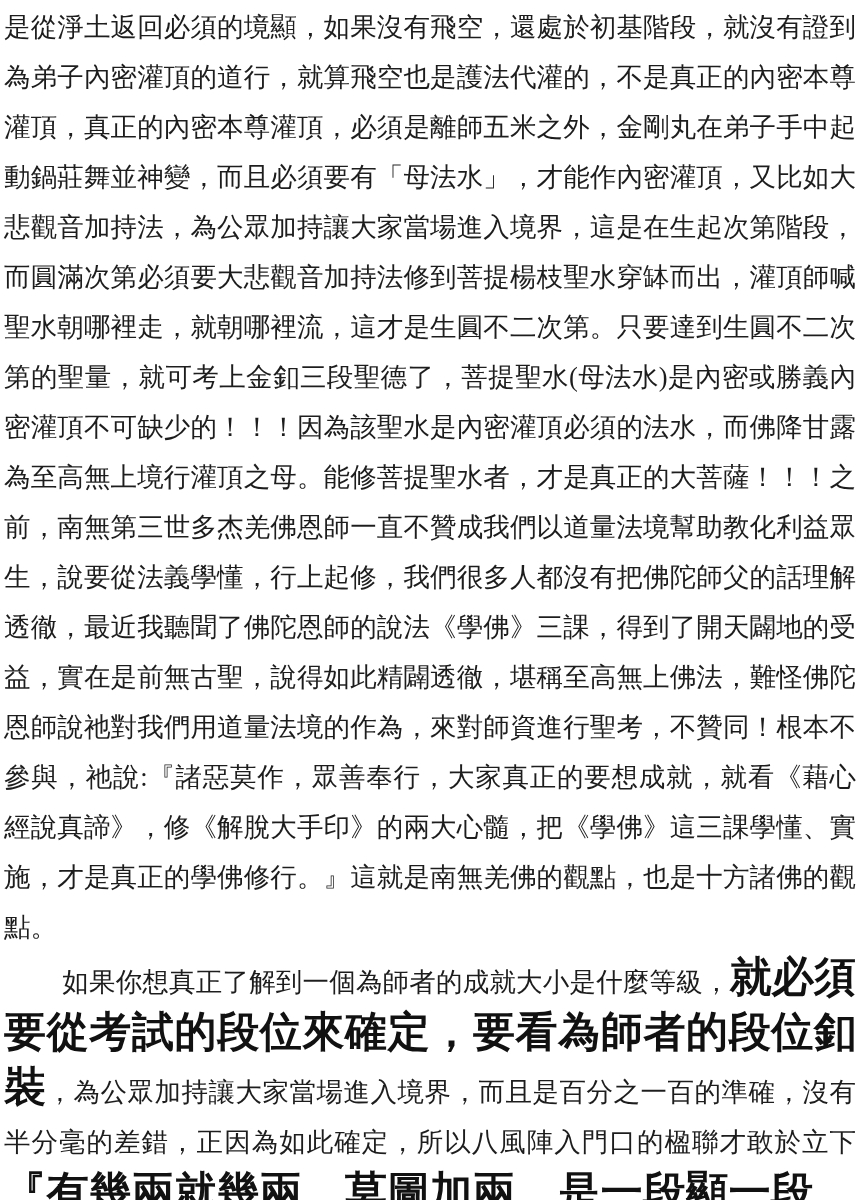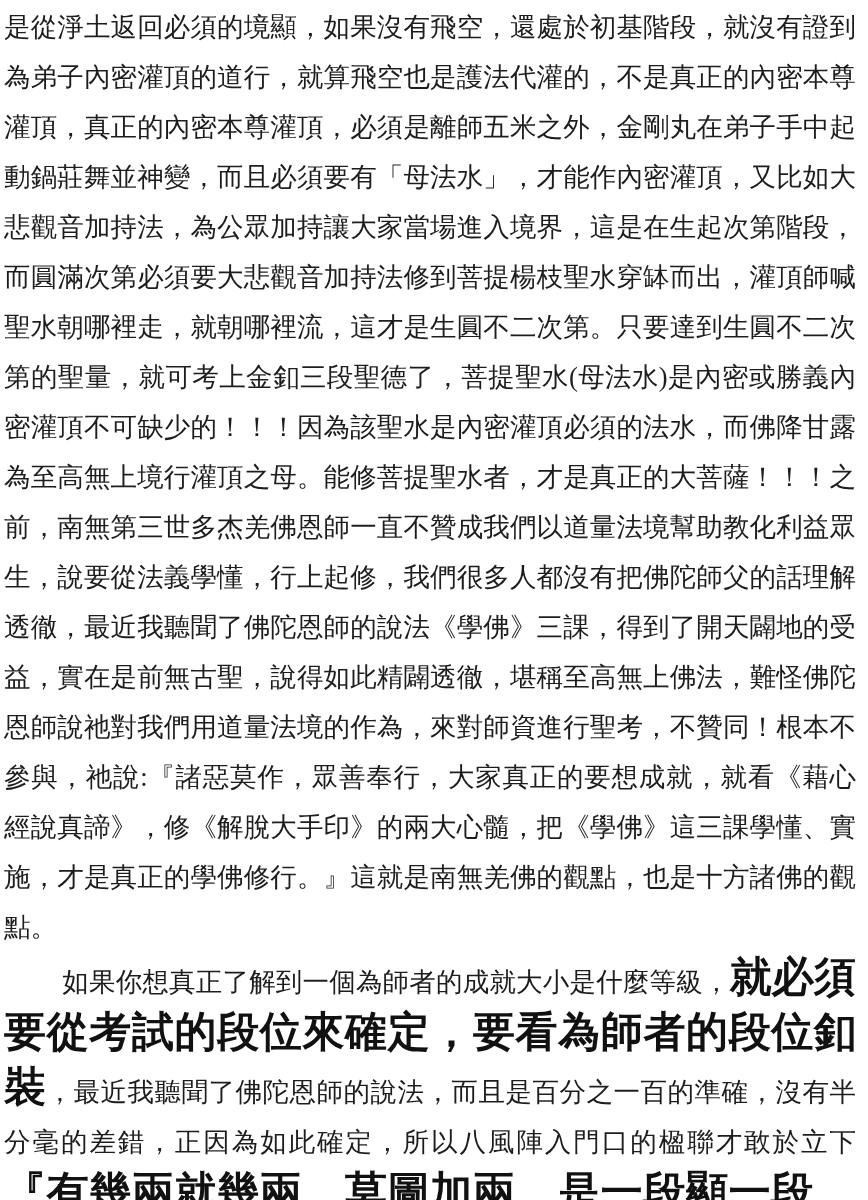--- a/index.html
+++ b/index.html
@@ -42,15 +42,15 @@
     line-height: 1.2;
     color: #111111;
   }
 </style>
 </head>
 <body>
 
 <div class="page">
   <div id="doc-body">
       <p class="para"><span class="seg-normal">是從淨土返回必須的境顯，如果沒有飛空，還處於初基階段，就沒有證到為弟子內密灌頂的道行，就算飛空也是護法代灌的，不是真正的內密本尊灌頂，真正的內密本尊灌頂，必須是離師五米之外，金剛丸在弟子手中起動鍋莊舞並神變，而且必須要有「母法水」，才能作內密灌頂，又比如大悲觀音加持法，為公眾加持讓大家當場進入境界，這是在生起次第階段，而圓滿次第必須要大悲觀音加持法修到菩提楊枝聖水穿缽而出，灌頂師喊聖水朝哪裡走，就朝哪裡流，這才是生圓不二次第。只要達到生圓不二次第的聖量，就可考上金釦三段聖德了，菩提聖水(母法水)是內密或勝義內密灌頂不可缺少的！！！因為該聖水是內密灌頂必須的法水，而佛降甘露為至高無上境行灌頂之母。能修菩提聖水者，才是真正的大菩薩！！！之前，南無第三世多杰羌佛恩師一直不贊成我們以道量法境幫助教化利益眾生，說要從法義學懂，行上起修，我們很多人都沒有把佛陀師父的話理解透徹，最近我聽聞了佛陀恩師的說法《學佛》三課，得到了開天闢地的受益，實在是前無古聖，說得如此精闢透徹，堪稱至高無上佛法，難怪佛陀恩師說祂對我們用道量法境的作為，來對師資進行聖考，不贊同！根本不參與，祂說:『諸惡莫作，眾善奉行，大家真正的要想成就，就看《藉心經說真諦》，修《解脫大手印》的兩大心髓，把《學佛》這三課學懂、實施，才是真正的學佛修行。』這就是南無羌佛的觀點，也是十方諸佛的觀點。</span></p>
-      <p class="para indent"><span class="seg-normal">如果你想真正了解到一個為師者的成就大小是什麼等級，</span><span class="seg-emphasis">就必須要從考試的段位來確定，要看為師者的段位釦裝</span><span class="seg-normal">，最近我聽聞了佛陀恩師的說法，而且是百分之一百的準確，沒有半分毫的差錯，正因為如此確定，所以八風陣入門口的楹聯才敢於立下</span><span class="seg-emphasis">『有幾兩就幾兩，莫圖加兩，是一段顯一段，休想升段』</span></p>
+      <p class="para indent"><span class="seg-normal">如果你想真正了解到一個為師者的成就大小是什麼等級，</span><span class="seg-emphasis">就必須要從考試的段位來確定，要看為師者的段位釦裝</span><span class="seg-normal">，為公眾加持讓大家當場進入境界，而且是百分之一百的準確，沒有半分毫的差錯，正因為如此確定，所以八風陣入門口的楹聯才敢於立下</span><span class="seg-emphasis">『有幾兩就幾兩，莫圖加兩，是一段顯一段，休想升段』</span></p>
     </div>
 </div>
 
 </body></html>

